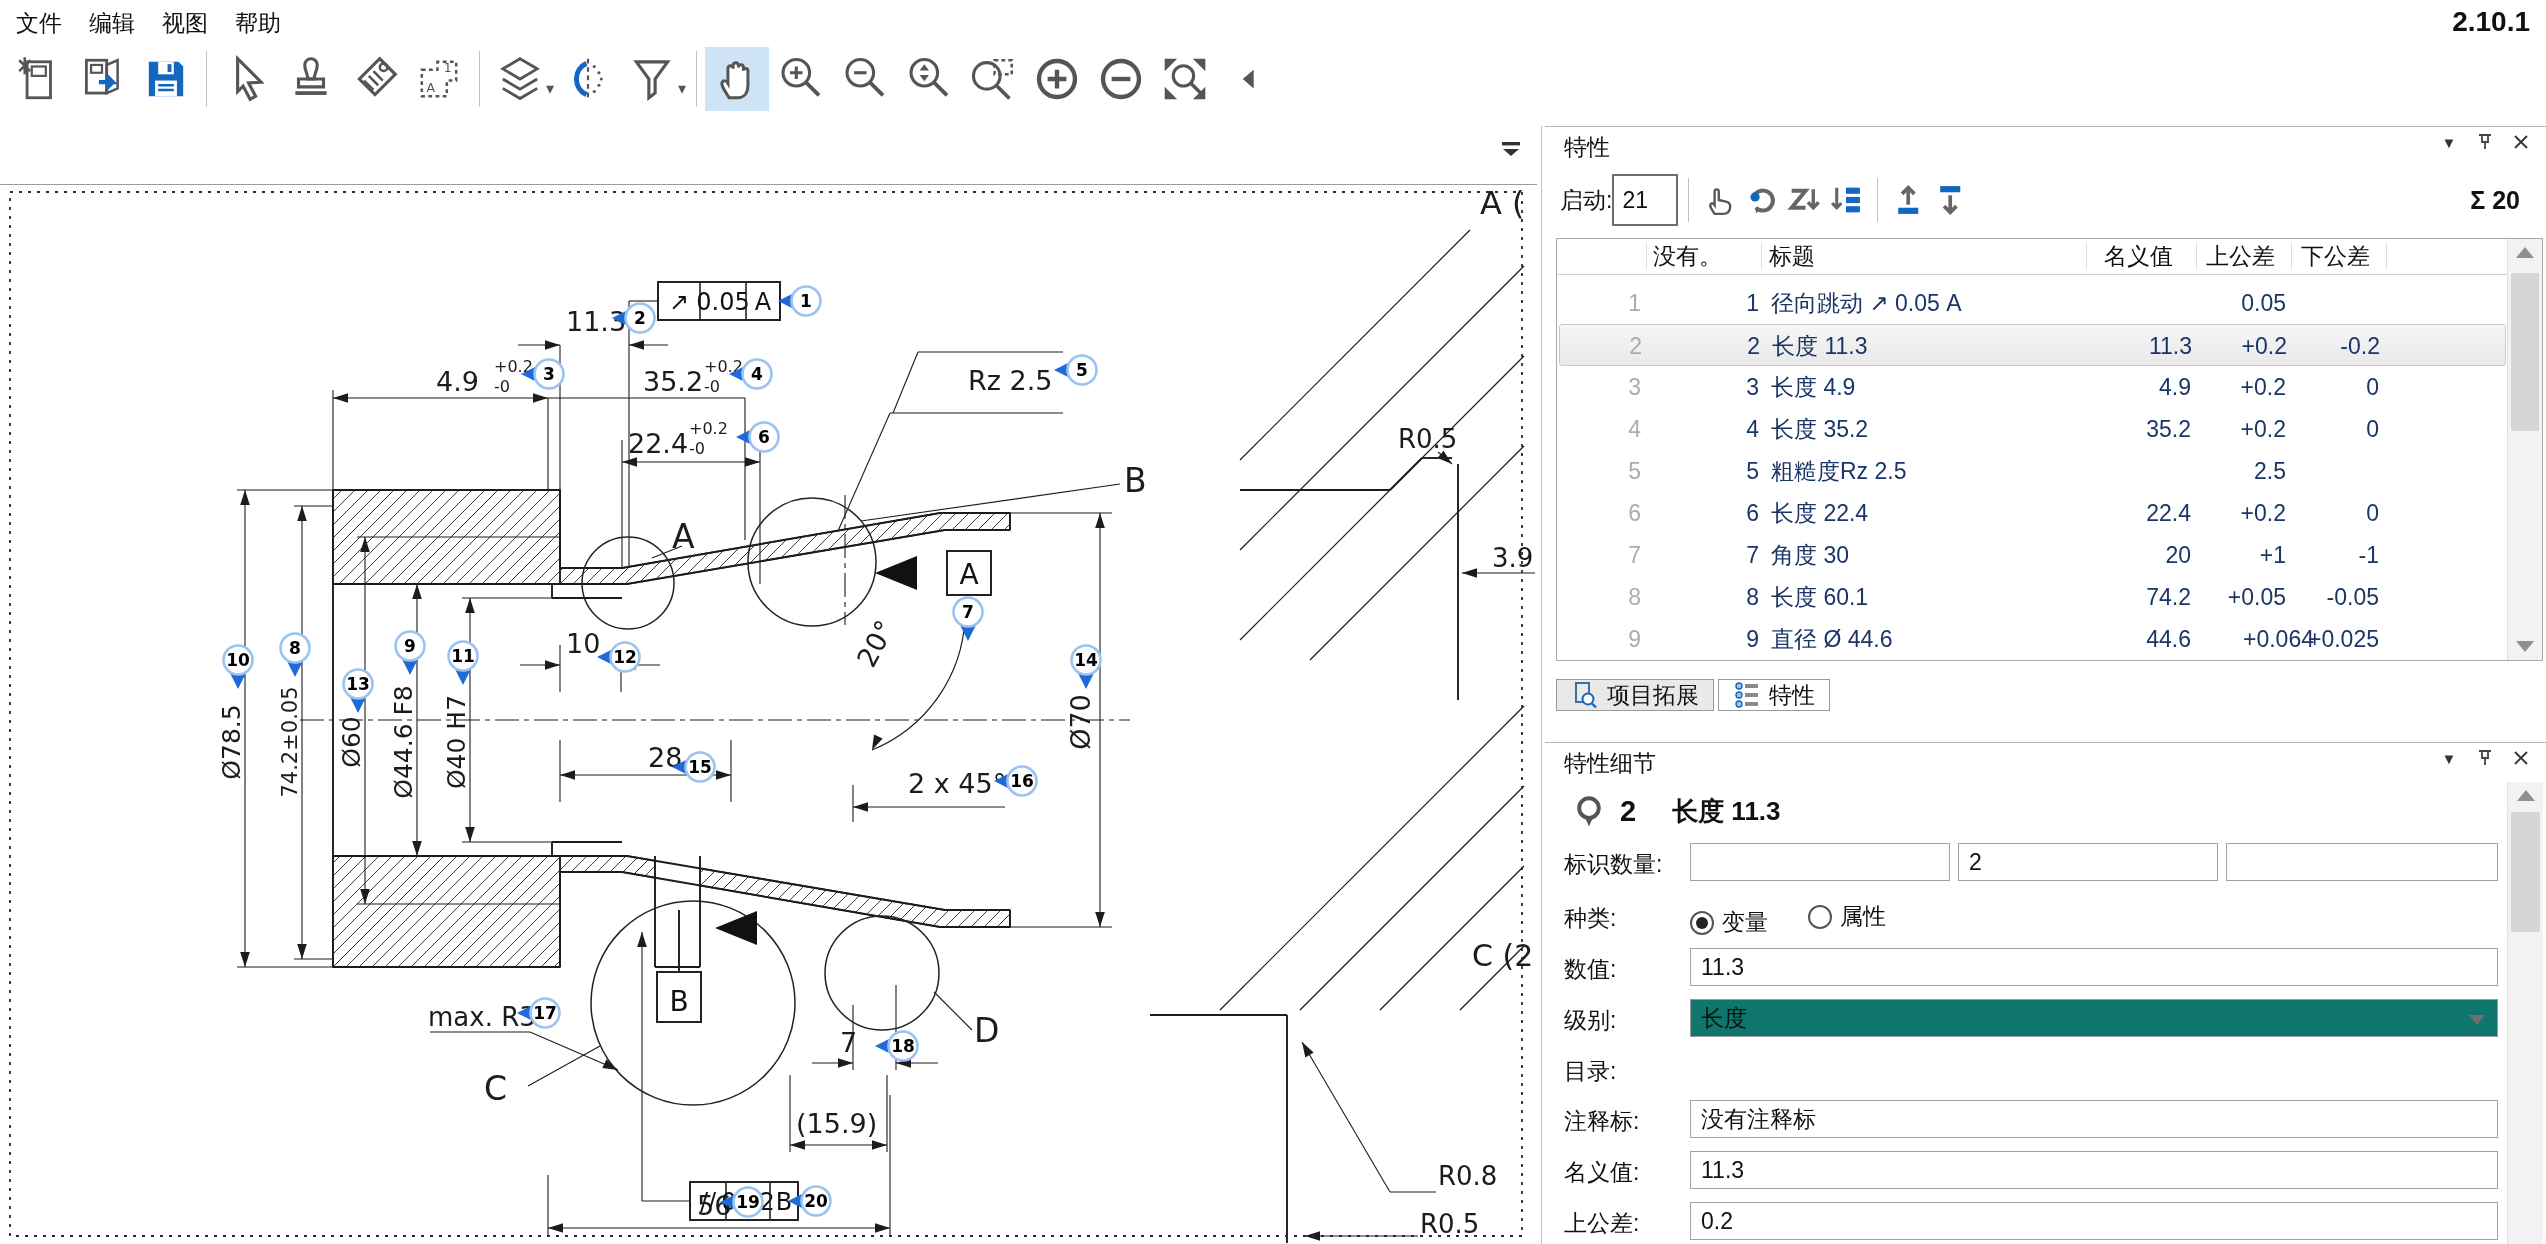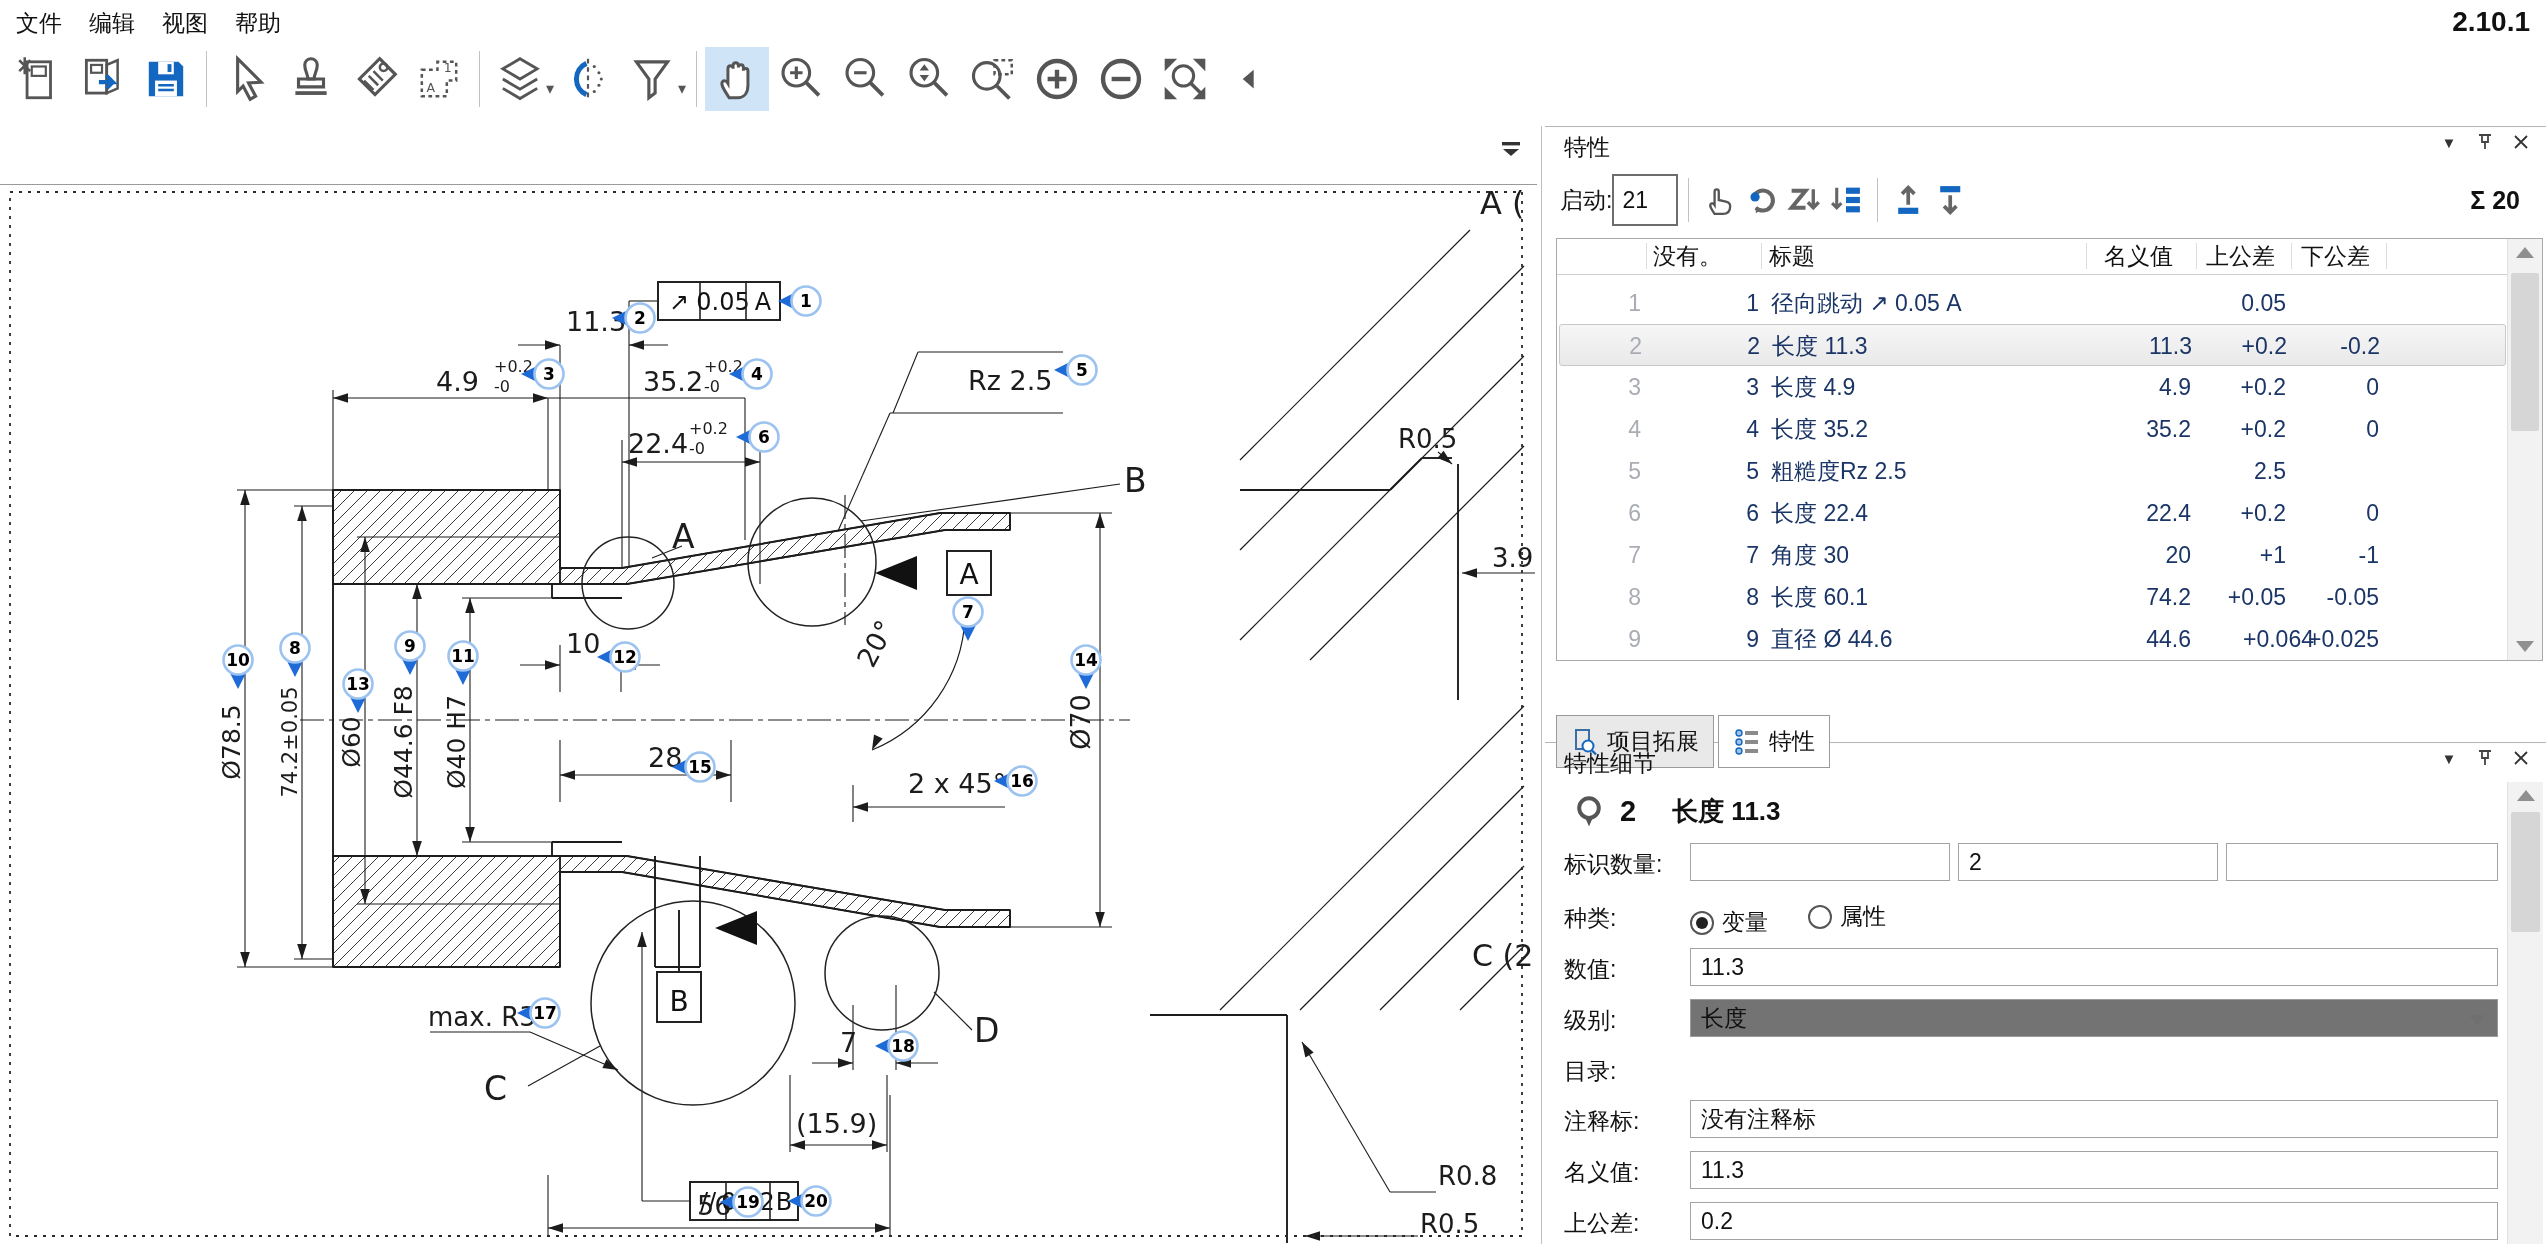--- a/index.html
+++ b/index.html
@@ -56,35 +56,35 @@
   .t-row.selected { background:linear-gradient(#f6f6f6,#e9e9e9); border:1px solid #c9c9c9; border-radius:3px; }
   .t-cell { position:absolute; top:0; height:42px; line-height:42px; font-size:23px; color:#1b3566; white-space:nowrap; }
   .t-cell.rownum { color:#a9adb3; }
   .t-cell.r { transform:translateX(-100%); }
   .vscroll { position:absolute; background:#f2f2f2; border-left:1px solid #e0e0e0; }
   .vs-arrow { position:absolute; left:50%; transform:translateX(-50%); width:0; height:0; }
   .vs-up { top:8px; border-left:9px solid transparent; border-right:9px solid transparent; border-bottom:11px solid #8f8f8f; }
   .vs-dn { bottom:8px; border-left:9px solid transparent; border-right:9px solid transparent; border-top:11px solid #8f8f8f; }
   .vs-thumb { position:absolute; left:3px; right:3px; background:#d6d6d6; border-radius:2px; }
 
-  .view-tab { position:absolute; top:679px; height:53px; display:flex; align-items:center; gap:8px;
-    padding:0 14px; font-size:23px; border:1px solid #9a9a9a; cursor:pointer;margin-top:36px; }
+  .view-tab { position:absolute; top:679px; height:32px; display:flex; align-items:center; gap:8px;
+    padding:0 14px; font-size:23px; border:1px solid #9a9a9a; cursor:pointer; }
   .view-tab svg { width:28px; height:28px; }
   .view-tab.inactive { background:#e9e9e9; }
   .view-tab.active { background:#fff; z-index:2; }
 
   
   #detail-head { position:absolute; left:1572px; top:794px; display:flex; align-items:center; gap:14px; }
   #detail-head .num { font-size:29px; font-weight:bold; }
   #detail-head .ttl { font-size:26px; font-weight:bold; margin-left:22px; }
   .dp-row { position:absolute; left:1564px; width:980px; height:40px; }
   .dp-row label { position:absolute; left:0; top:6px; font-size:23px; }
   .dp-inp { position:absolute; height:38px; border:1px solid #a3a3a3; font-size:23px; padding-left:10px;
     font-family:inherit; color:#111; background:#fff; }
-  .dp-select { position:absolute; height:38px; background:#737373; border:1px solid #9a9a9a;
+  .dp-select { position:absolute; height:38px; background:#0f766e; border:1px solid #9a9a9a;
     font-size:23px; line-height:36px; padding-left:10px; }
   .dp-select .chev { position:absolute; right:12px; top:15px; width:0; height:0;
     border-left:8px solid transparent; border-right:8px solid transparent; border-top:10px solid #707070; }
   .radio { display:inline-flex; align-items:center; gap:8px; font-size:23px; margin-right:40px; }
   .radio .dot { width:24px; height:24px; border:2px solid #555; border-radius:50%; display:inline-flex;
     align-items:center; justify-content:center; }
   .radio.checked .dot::after { content:""; width:12px; height:12px; background:#222; border-radius:50%; }
 </style>
 </head>
 <body>

